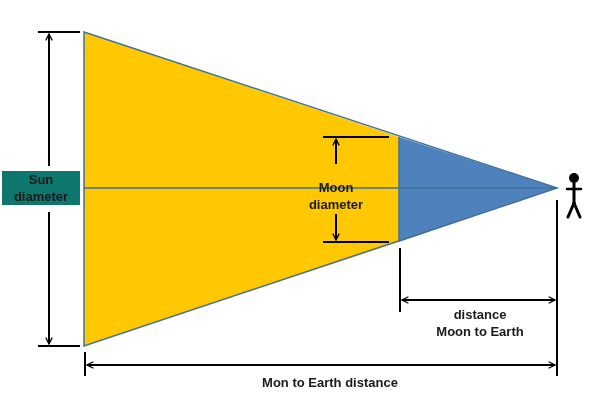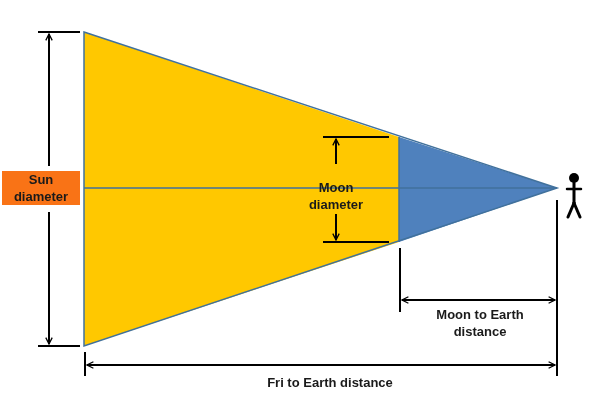--- a/index.html
+++ b/index.html
@@ -64,30 +64,30 @@
 
   <g stroke="#000" stroke-width="3" stroke-linecap="round" fill="none">
     <circle cx="574" cy="178" r="5" fill="#000" stroke="none"></circle>
     <line x1="574" y1="183" x2="574" y2="204"></line>
     <line x1="567" y1="189" x2="581" y2="189" stroke-width="2.5"></line>
     <line x1="574" y1="203" x2="568" y2="217"></line>
     <line x1="574" y1="203" x2="580" y2="217"></line>
   </g>
 </svg>
 
-<div class="label" style="left: 2px; top: 171px; width: 78px; background: #f97316;">
+<div class="label" style="left: 2px; top: 171px; width: 78px; background: #0f766e;">
   <div>Sun</div>
   <div>diameter</div>
 </div>
 
 <div class="label" style="left: 296px; top: 171px; width: 80px; margin-top: 8px;">
   <div>Moon</div>
   <div>diameter</div>
 </div>
 
 <div class="label" style="left: 410px; top: 306px; width: 140px;">
+  <div>distance</div>
   <div>Moon to Earth</div>
-  <div>distance</div>
 </div>
 
 <div class="label" style="left: 230px; top: 374px; width: 200px;">
-  <div>Fri to Earth distance</div>
+  <div>Mon to Earth distance</div>
 </div>
 
 </body></html>

